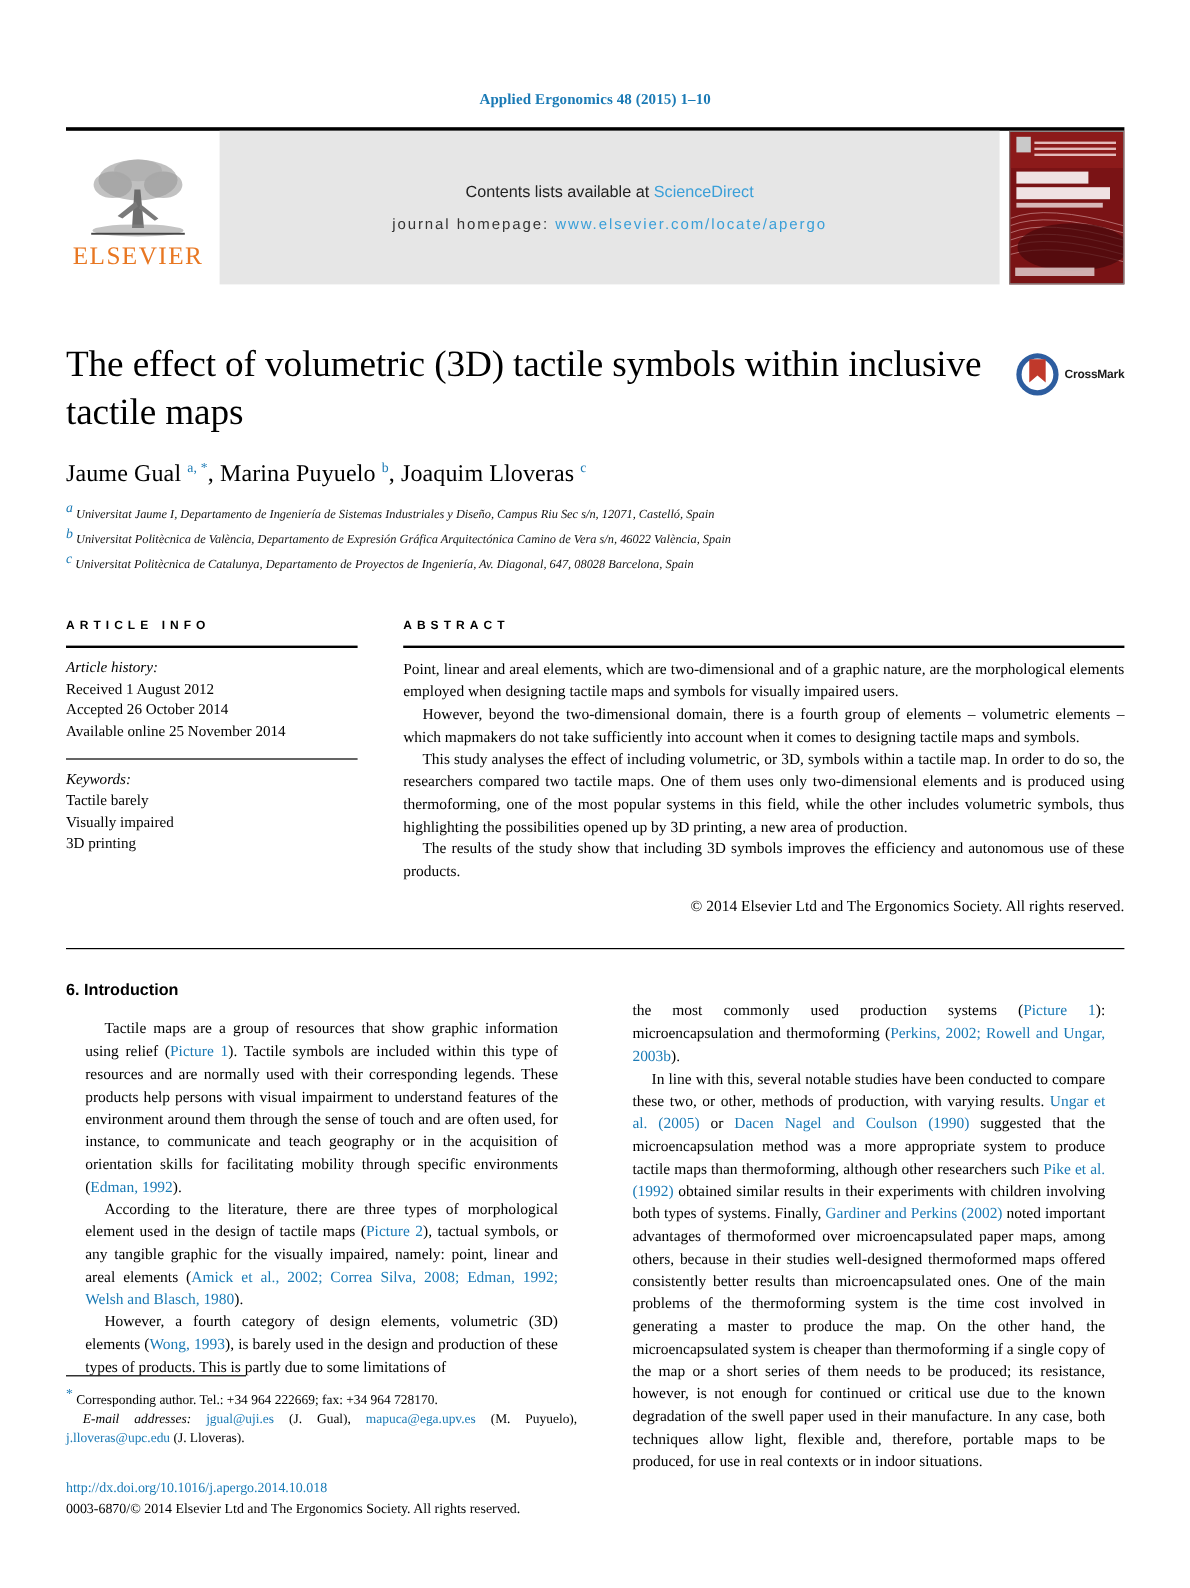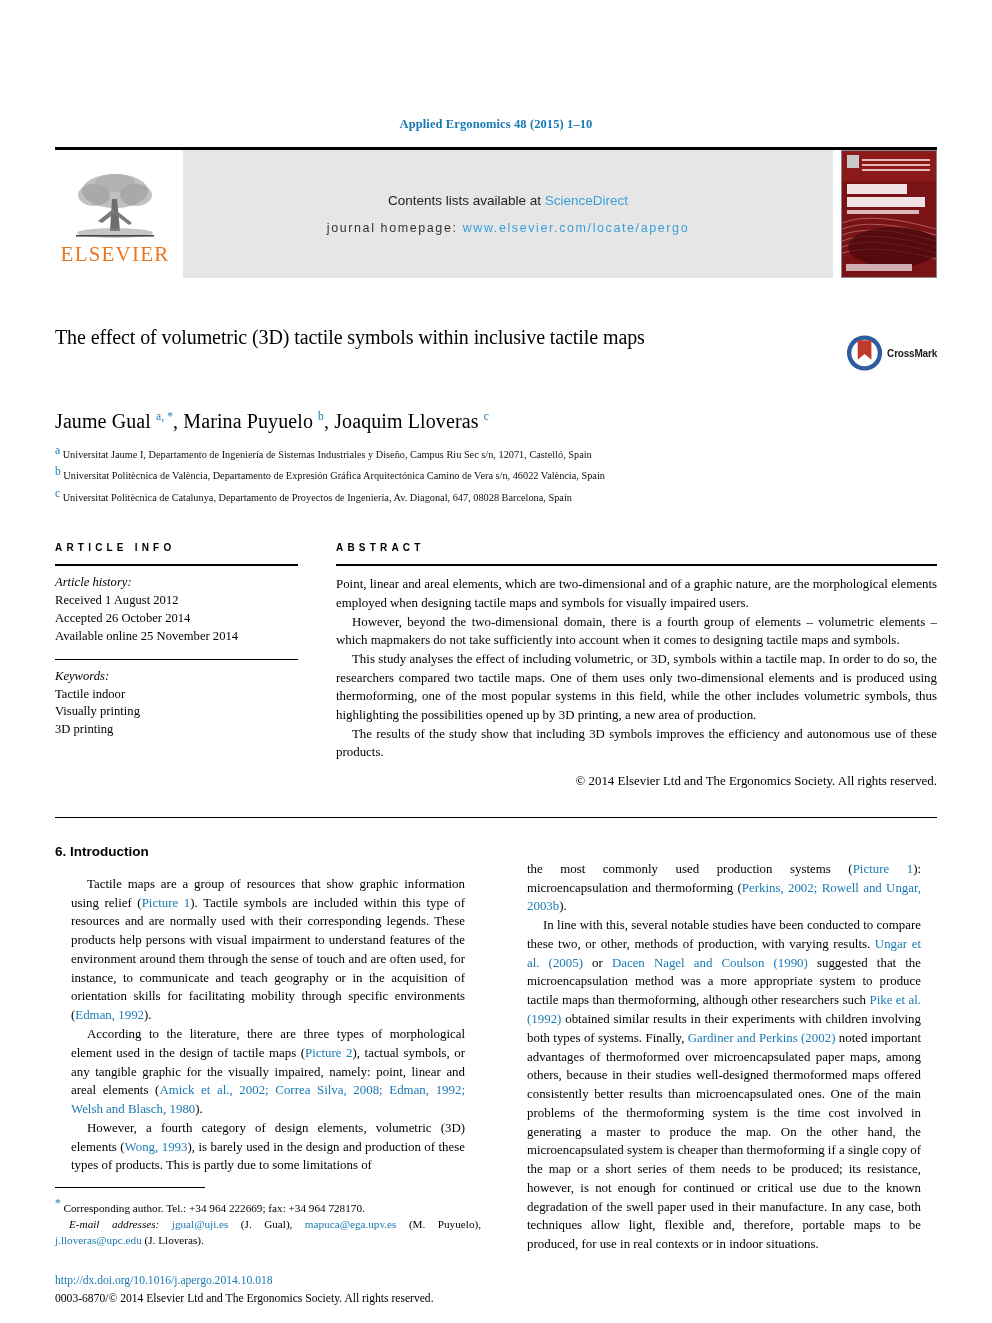--- a/index.html
+++ b/index.html
@@ -25,21 +25,20 @@
 
   
   .running-head {
     text-align: center;
     color: #1a7ab5;
     font-size: 12.5px;
     font-weight: bold;
     letter-spacing: .1px;
     padding-top: 76px;
     height: 18px;
-    margin-top: 41px;
   }
 
   
   .masthead {
     margin-top: 12px;
     height: 128px;
     display: flex;
     align-items: stretch;
     border-top: 3px solid #000;
     position: relative;
@@ -105,21 +104,21 @@
     background: #7d1113;
   }
 
   
   .title-block {
     margin-top: 46px;
     position: relative;
     min-height: 66px;
   }
   .paper-title {
-    font-size: 20px;
+    font-size: 31px;
     line-height: 1.30;
     font-weight: normal;
     margin: 0;
     width: 790px;
     color: #000;
     letter-spacing: -0.1px;
   }
   .crossmark {
     position: absolute;
     right: 0;
@@ -146,20 +145,21 @@
   .authors sup, .aff sup, .corr-mark {
     color: #1a7ab5;
     font-size: 11.5px;
     vertical-align: super;
   }
   .affiliations {
     margin-top: 9px;
   }
   .aff {
     font-size: 10.3px;
+    font-style: italic;
     line-height: 1.55;
     color: #111;
   }
 
   
   .info-abstract {
     margin-top: 36px;
     display: flex;
     gap: 38px;
   }
@@ -360,22 +360,22 @@
       <div class="rule-thick"></div>
       <div class="info-body">
         <div class="lead">Article history:</div>
         <div>Received 1 August 2012</div>
         <div>Accepted 26 October 2014</div>
         <div>Available online 25 November 2014</div>
       </div>
       <div class="rule-thin"></div>
       <div class="info-body">
         <div class="lead">Keywords:</div>
-        <div>Tactile indoor</div>
-        <div>Visually printing</div>
+        <div>Tactile barely</div>
+        <div>Visually impaired</div>
         <div>3D printing</div>
       </div>
     </div>
 
     <div class="col-abstract">
       <div class="sec-head">ABSTRACT</div>
       <div class="rule-thick"></div>
       <div class="abstract-body">
         <p class="first">Point, linear and areal elements, which are two-dimensional and of a graphic nature, are the morphological elements employed when designing tactile maps and symbols for visually impaired users.</p>
         <p>However, beyond the two-dimensional domain, there is a fourth group of elements – volumetric elements – which mapmakers do not take sufficiently into account when it comes to designing tactile maps and symbols.</p>

